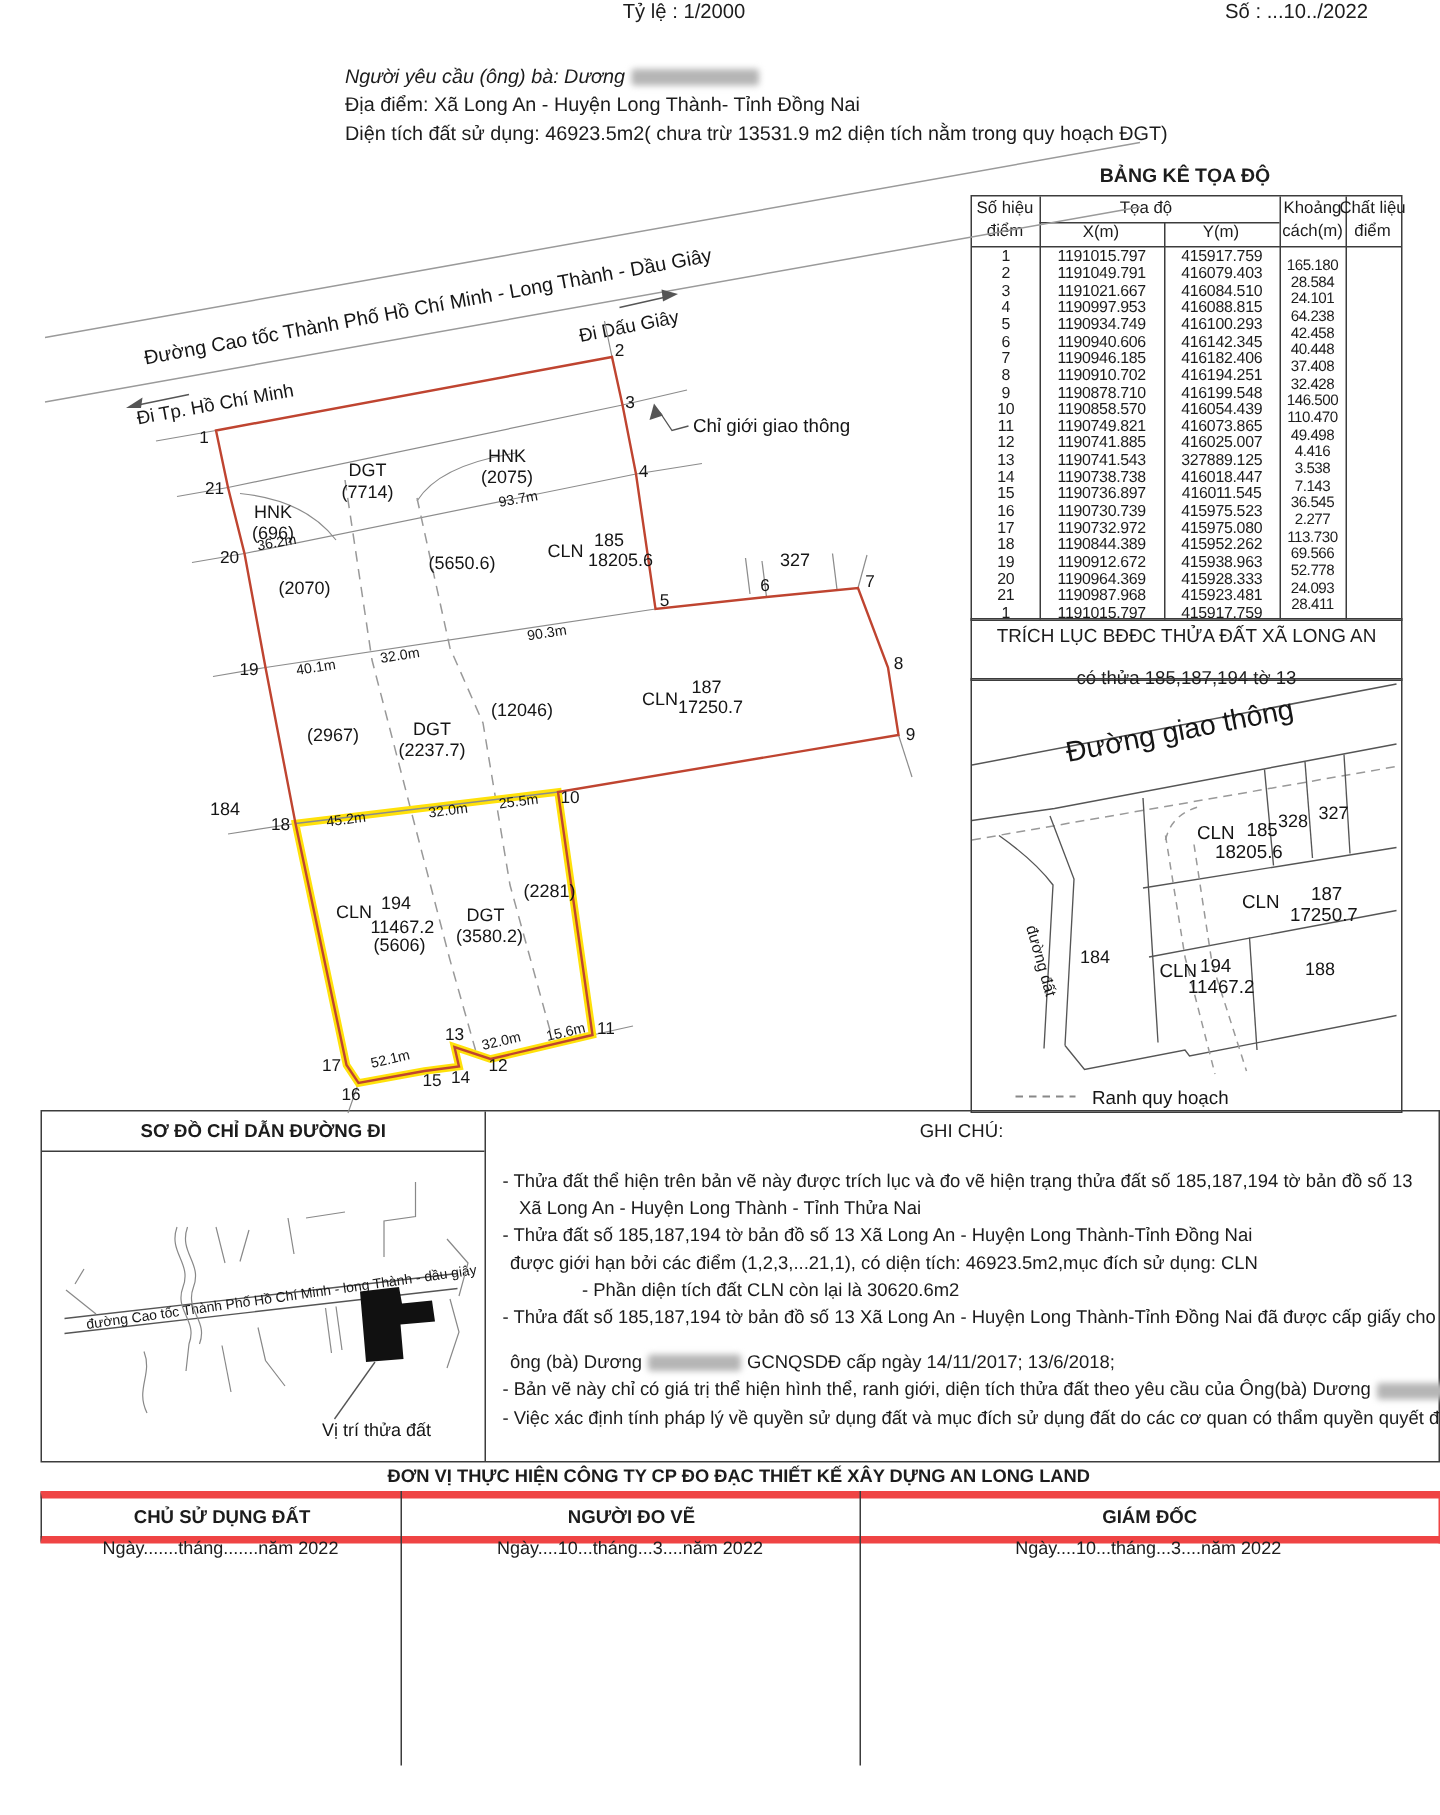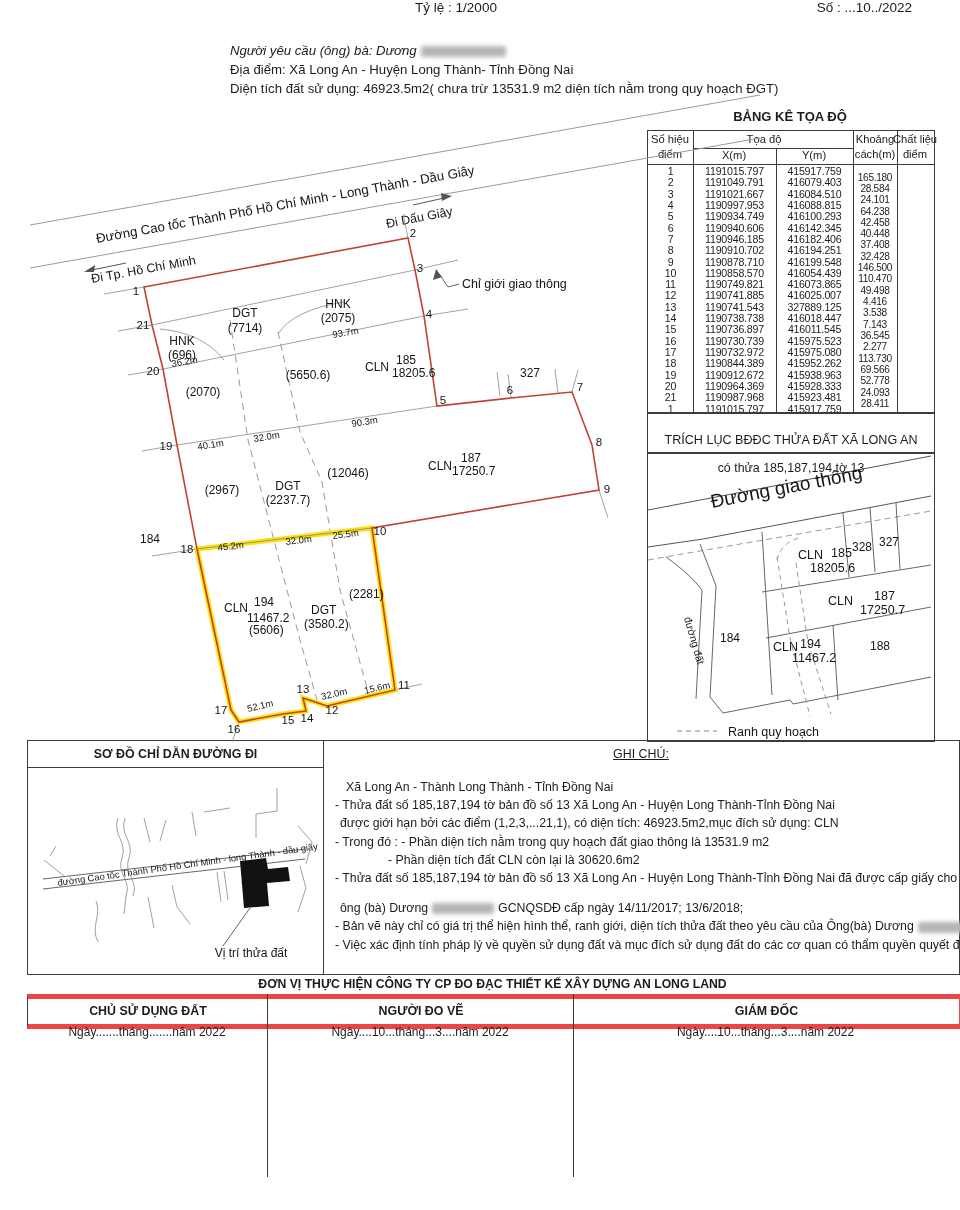--- a/index.html
+++ b/index.html
@@ -155,36 +155,36 @@
         <div>2.277</div>
         <div>113.730</div>
         <div>69.566</div>
         <div>52.778</div>
         <div>24.093</div>
         <div>28.411</div>
       </div>
   </div>
 
   <div class="abs bx" style="left:647px;top:412px;width:286px;height:40px;">
-    <div class="ctr" style="margin-top:20px;font-size:12.6px;">TRÍCH LỤC BĐĐC THỬA ĐẤT XÃ LONG AN</div>
+    <div class="ctr" style="margin-top:4px;font-size:12.6px;">TRÍCH LỤC BĐĐC THỬA ĐẤT XÃ LONG AN</div>
     <div class="ctr" style="margin-top:14px;font-size:12.4px;">có thửa 185,187,194 tờ 13</div>
   </div>
 
   <div class="abs bx" style="left:647px;top:452px;width:286px;height:288px;"></div>
 
   <div class="abs bx" style="left:27px;top:740px;width:931px;height:233px;">
     <div class="vline" style="left:295px;top:0;height:233px;background:#3c3c3c;"></div>
     <div class="hline" style="left:0;top:26px;width:295px;"></div>
     <div class="abs ctr" style="left:0;top:6px;width:295px;font-size:12.4px;font-weight:600;">SƠ ĐỒ CHỈ DẪN ĐƯỜNG ĐI</div>
-    <div class="abs ctr" style="left:295px;top:6px;width:636px;font-size:12.4px;text-decoration:underline;">GHI CHÚ:</div>
+    <div class="abs ctr" style="left:295px;top:6px;width:636px;font-size:12.4px;">GHI CHÚ:</div>
     <div id="notes-host" class="abs" style="left:307px;top:37px;width:626px;">
-        <div class="notes-line" style="padding-left: 11px;"><span>Xã Long An - Thành Long Thành - Tỉnh Đồng Nai</span></div>
+        <div class="notes-line" style="padding-left: 0px;"><span>- Thửa đất thể hiện trên bản vẽ này được trích lục và đo vẽ hiện trạng thửa đất số 185,187,194 tờ bản đồ số 13</span></div>
+        <div class="notes-line" style="padding-left: 11px;"><span>Xã Long An - Huyện Long Thành - Tỉnh Thửa Nai</span></div>
         <div class="notes-line" style="padding-left: 0px;"><span>-  Thửa đất số 185,187,194 tờ bản đồ số 13 Xã Long An - Huyện Long Thành-Tỉnh Đồng Nai</span></div>
         <div class="notes-line" style="padding-left: 5px;"><span>được giới hạn bởi các điểm (1,2,3,...21,1), có diện tích: 46923.5m2,mục đích sử dụng: CLN</span></div>
-        <div class="notes-line" style="padding-left: 0px;"><span>- Trong đó : - Phần diện tích nằm trong quy hoạch đất giao thông là 13531.9 m2</span></div>
         <div class="notes-line" style="padding-left: 53px;"><span>- Phần diện tích đất CLN còn lại là 30620.6m2</span></div>
         <div class="notes-line" style="padding-left: 0px;"><span>-  Thửa đất số 185,187,194 tờ bản đồ số 13 Xã Long An - Huyện Long Thành-Tỉnh Đồng Nai đã được cấp giấy cho</span></div>
         <div class="notes-line" style="padding-left: 5px; margin-top: 12px;"><span>ông (bà)  Dương</span><span class="redact" style="width: 62px;"></span><span>GCNQSDĐ cấp ngày 14/11/2017; 13/6/2018;</span></div>
         <div class="notes-line" style="padding-left: 0px;"><span>- Bản vẽ này chỉ có giá trị thể hiện hình thể, ranh giới, diện tích thửa đất theo yêu cầu của Ông(bà)  Dương</span><span class="redact" style="width: 55px;"></span></div>
         <div class="notes-line" style="padding-left: 0px;"><span>- Việc xác định tính pháp lý về quyền sử dụng đất và mục đích sử dụng đất do các cơ quan có thẩm quyền quyết định.</span></div>
       </div>
   </div>
 
   <div class="abs ctr b" style="left:27px;top:977px;width:931px;font-size:12.2px;">ĐƠN VỊ THỰC HIỆN CÔNG TY CP ĐO ĐẠC THIẾT KẾ XÂY DỰNG AN LONG LAND</div>
   <div class="abs" style="left:27px;top:994px;width:931px;height:25px;border:5px solid #ef4444;border-left:1px solid #3c3c3c;">

